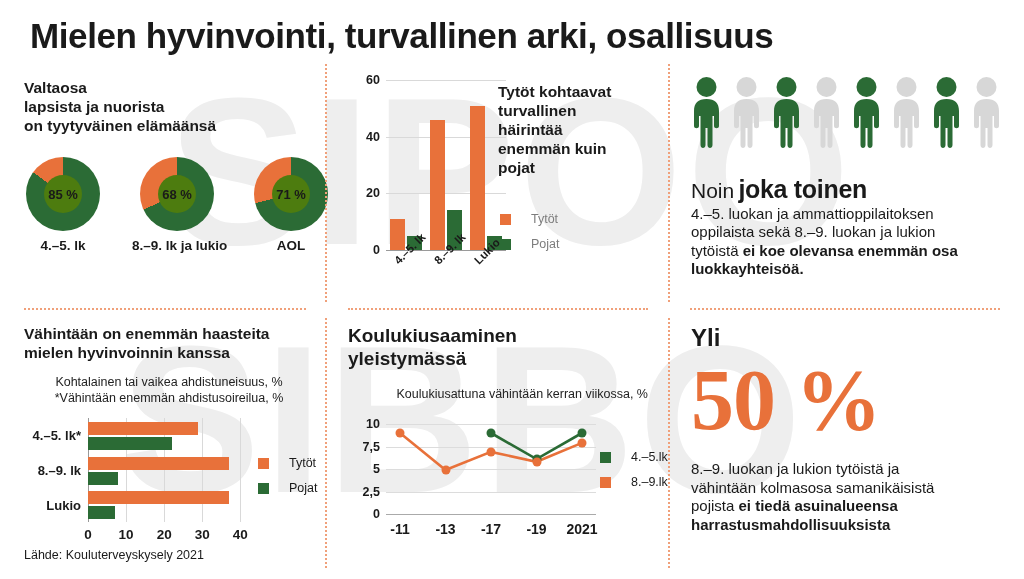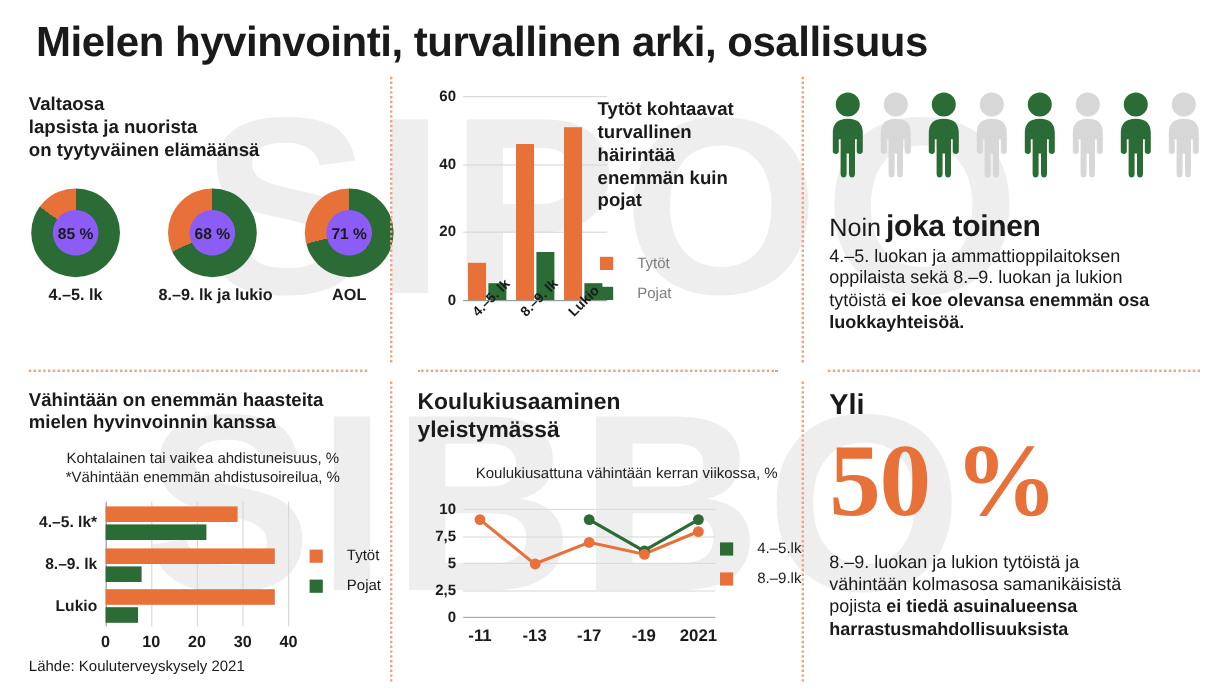--- a/index.html
+++ b/index.html
@@ -56,21 +56,21 @@
     font-size: 12.5px; line-height: 16px; color: #222; font-weight: 400;
   }
 
   
   .donut-row { position: absolute; display: flex; gap: 24px; }
   .donut-cell { width: 90px; text-align: center; }
   .donut-wrap { position: relative; width: 74px; height: 74px; margin: 0 auto; }
   .donut { width: 74px; height: 74px; border-radius: 50%; }
   .donut-hole {
     position: absolute; top: 18px; left: 18px; width: 38px; height: 38px;
-    border-radius: 50%; background: #8b5cf6;
+    border-radius: 50%; background: #4d7c0f;
     display: flex; align-items: center; justify-content: center;
   }
   .donut-val { font-size: 13px; font-weight: 700; }
   .donut-lbl { margin-top: 7px; font-size: 13.5px; font-weight: 700; white-space: nowrap; }
 
   
   .vbar-area { position: absolute; }
   .vb-plot { position: absolute; left: 38px; top: 0; width: 120px; height: 170px; }
   .vb-grid { position: absolute; left: 0; width: 100%; border-top: 1px solid #d9d9d9; }
   .vb-ytick {

